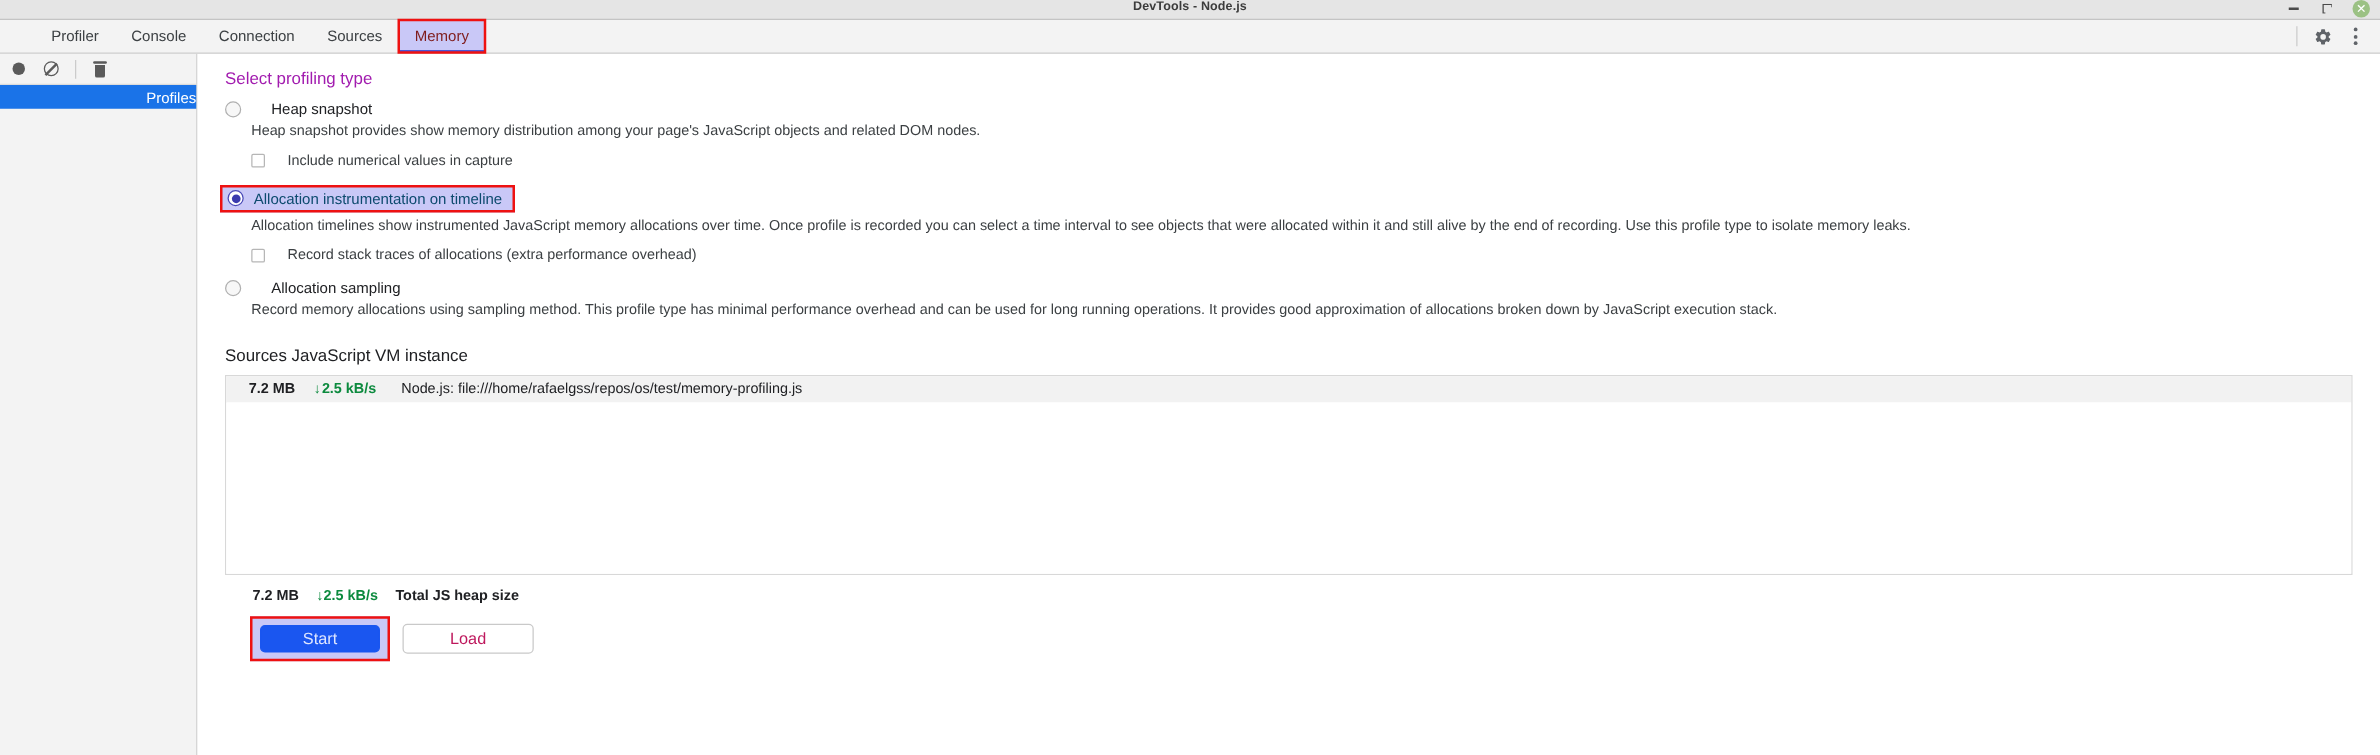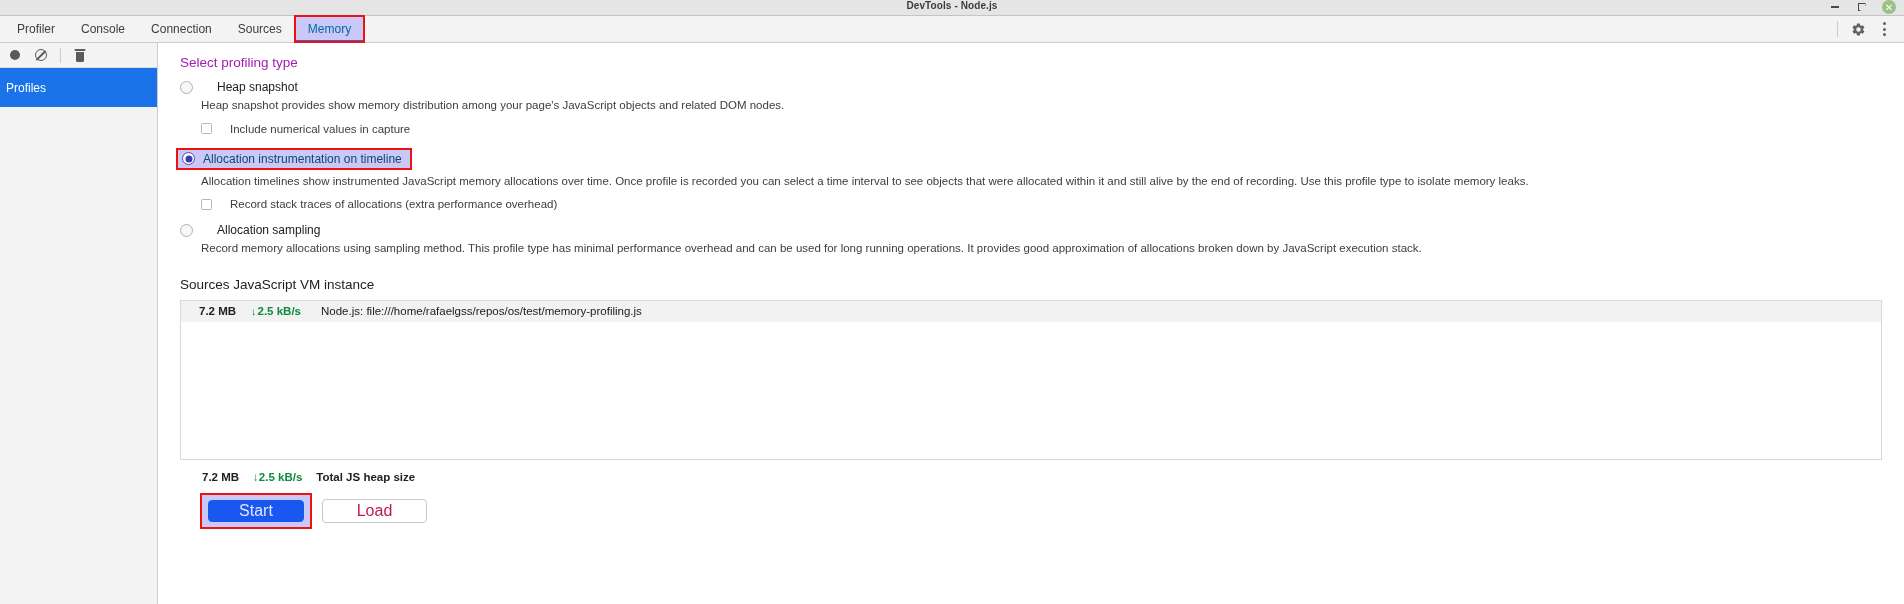--- a/index.html
+++ b/index.html
@@ -50,29 +50,30 @@
     font-family: "DejaVu Sans", sans-serif;
   }
 
   
   .tabbar {
     height: 27px; flex: 0 0 27px;
     background: #f3f3f3;
     border-bottom: 1px solid #cdcdcd;
     display: flex; align-items: stretch;
     position: relative;
+    padding-left: 24px;
   }
   .tabs { display: flex; align-items: stretch; padding-left: 4px; }
   .tab {
     display: flex; align-items: center; padding: 0 13px;
     font-size: 12px; color: #3c4043; white-space: nowrap;
     position: relative;
   }
   .tab.active {
-    color: #0369a1;
+    color: #7f1d1d;
     background: #c9c8f7;
     box-shadow: inset 0 -2px 0 0 #4a56d6;
   }
   .tab.highlight-box {
     outline: 2px solid #ee1111; outline-offset: -1px;
   }
   .tabbar-right {
     margin-left: auto; display: flex; align-items: center; gap: 2px;
     padding-right: 8px;
   }
@@ -115,22 +116,22 @@
   .trash::before {
     content:""; position:absolute; top:0; left:50%; transform:translateX(-50%);
     width: 11px; height: 2.2px; background:#5a5a5a; border-radius:1px;
   }
   .trash::after {
     content:""; position:absolute; top: 3px; left: 1.3px;
     width: 8.4px; height: 10px; background:#5a5a5a;
     border-radius: 0 0 1.5px 1.5px;
   }
   .sidebar-item {
-    height: 39px; display: flex; align-items: center;
-    padding-left: 6px; font-size: 12px; color: #222;
+    height: 19px; display: flex; align-items: center;
+    padding-left: 6px; font-size: 12px; color: #222; justify-content: flex-end;
   }
   .sidebar-item.selected { background: #1a73e8; color: #fff; }
 
   
   .main {
     flex: 1 1 auto; min-width: 0; background: #fff;
     padding: 12px 0 0 22px; overflow: hidden;
     font-size: 12px; color: #202124;
   }
   .section-title {
@@ -199,21 +200,21 @@
   .totals .t-rate { font-weight: bold; color: #0c8a3e; display:flex; align-items:center;}
   .totals .t-label { font-weight: bold; color: #202124; }
 
   .buttons { display: flex; align-items: center; gap: 10px; margin: 10px 0 0 20px; }
   .btn-wrap-highlight {
     border: 2px solid #ee1111; background: #c9c8f7;
     padding: 5px 6px; display: inline-flex;
   }
   .btn {
     height: 22px; min-width: 96px; border-radius: 4px;
-    font-size: 16px; display: flex; align-items: center; justify-content: center;
+    font-size: 13px; display: flex; align-items: center; justify-content: center;
     font-family: "Liberation Sans", sans-serif;
   }
   .btn-primary { background: #1a56f0; color: #dfe6ff; border: 1px solid #1a56f0; }
   .btn-secondary { background: #fff; color: #be185d; border: 1px solid #c9c9c9; min-width: 105px; height: 24px;}
 </style>
 </head>
 <body>
 
 <div class="app">
 

